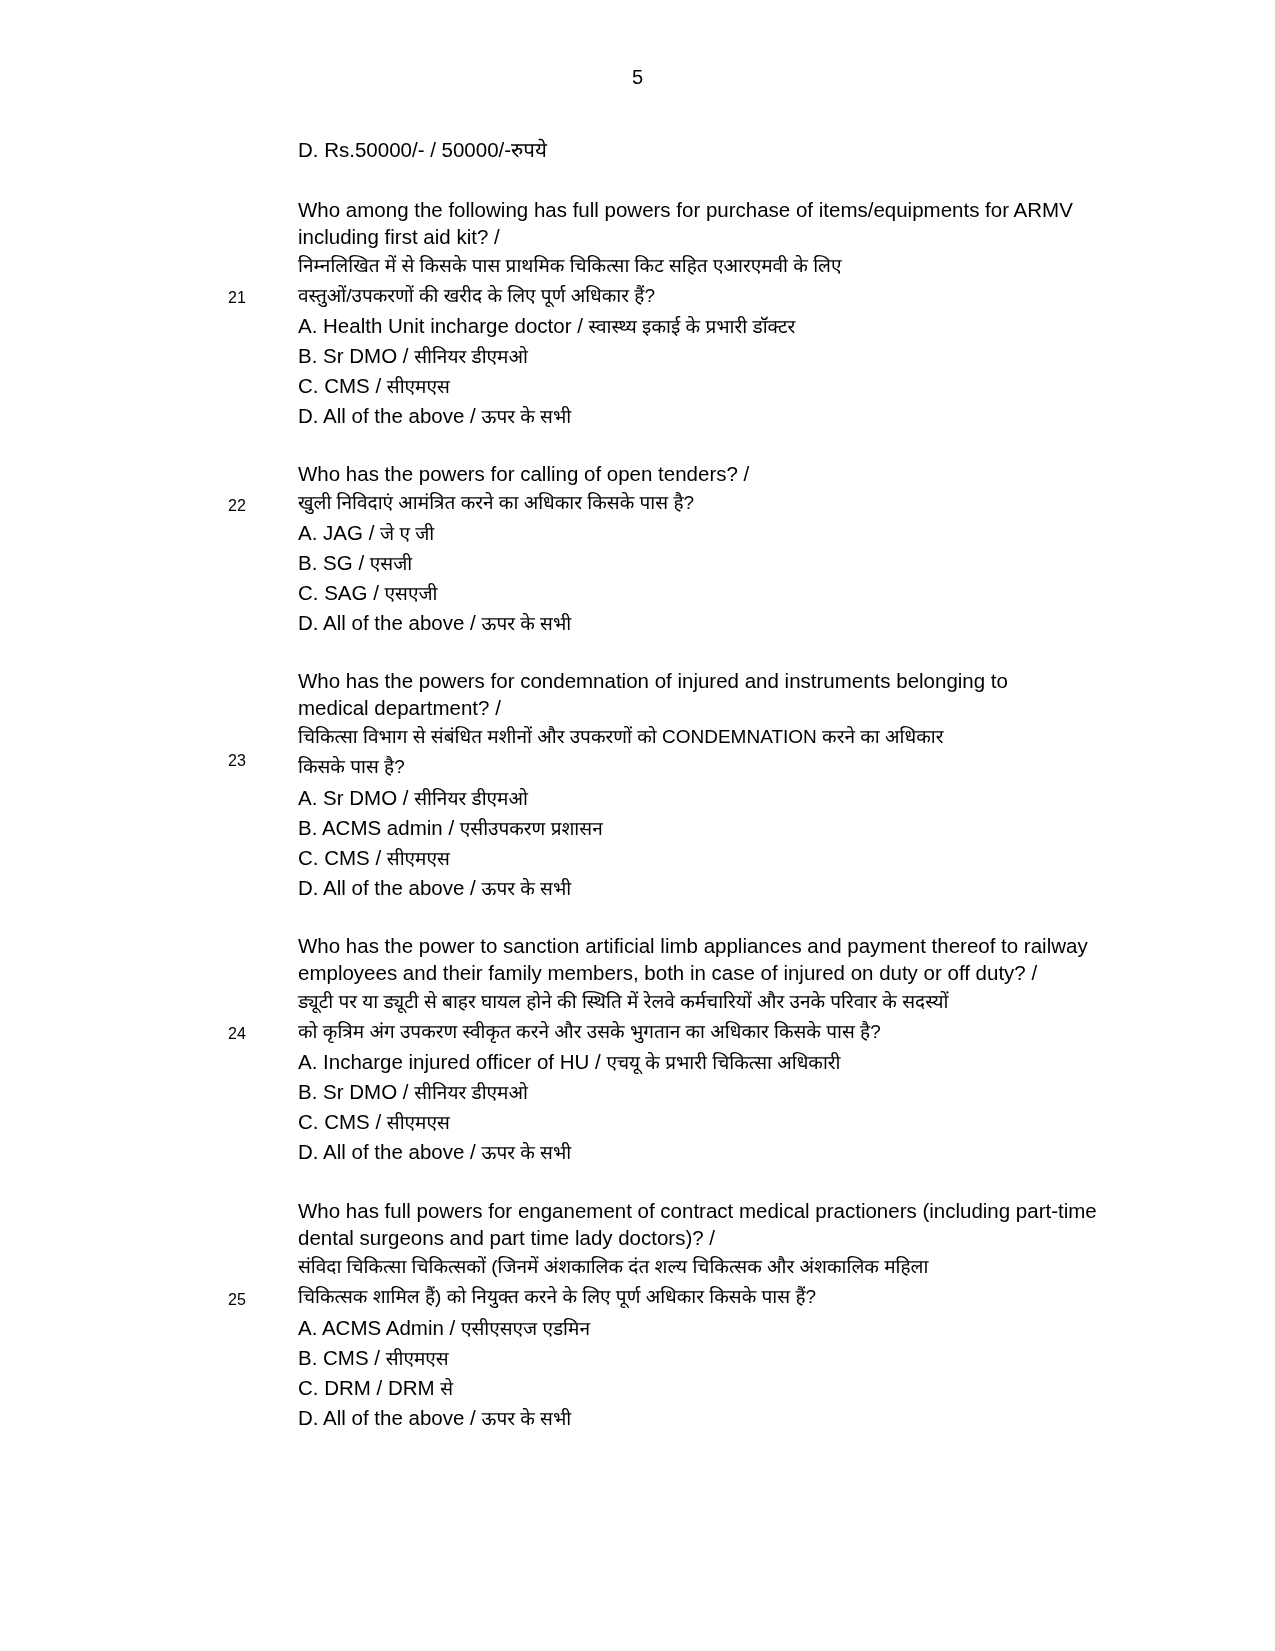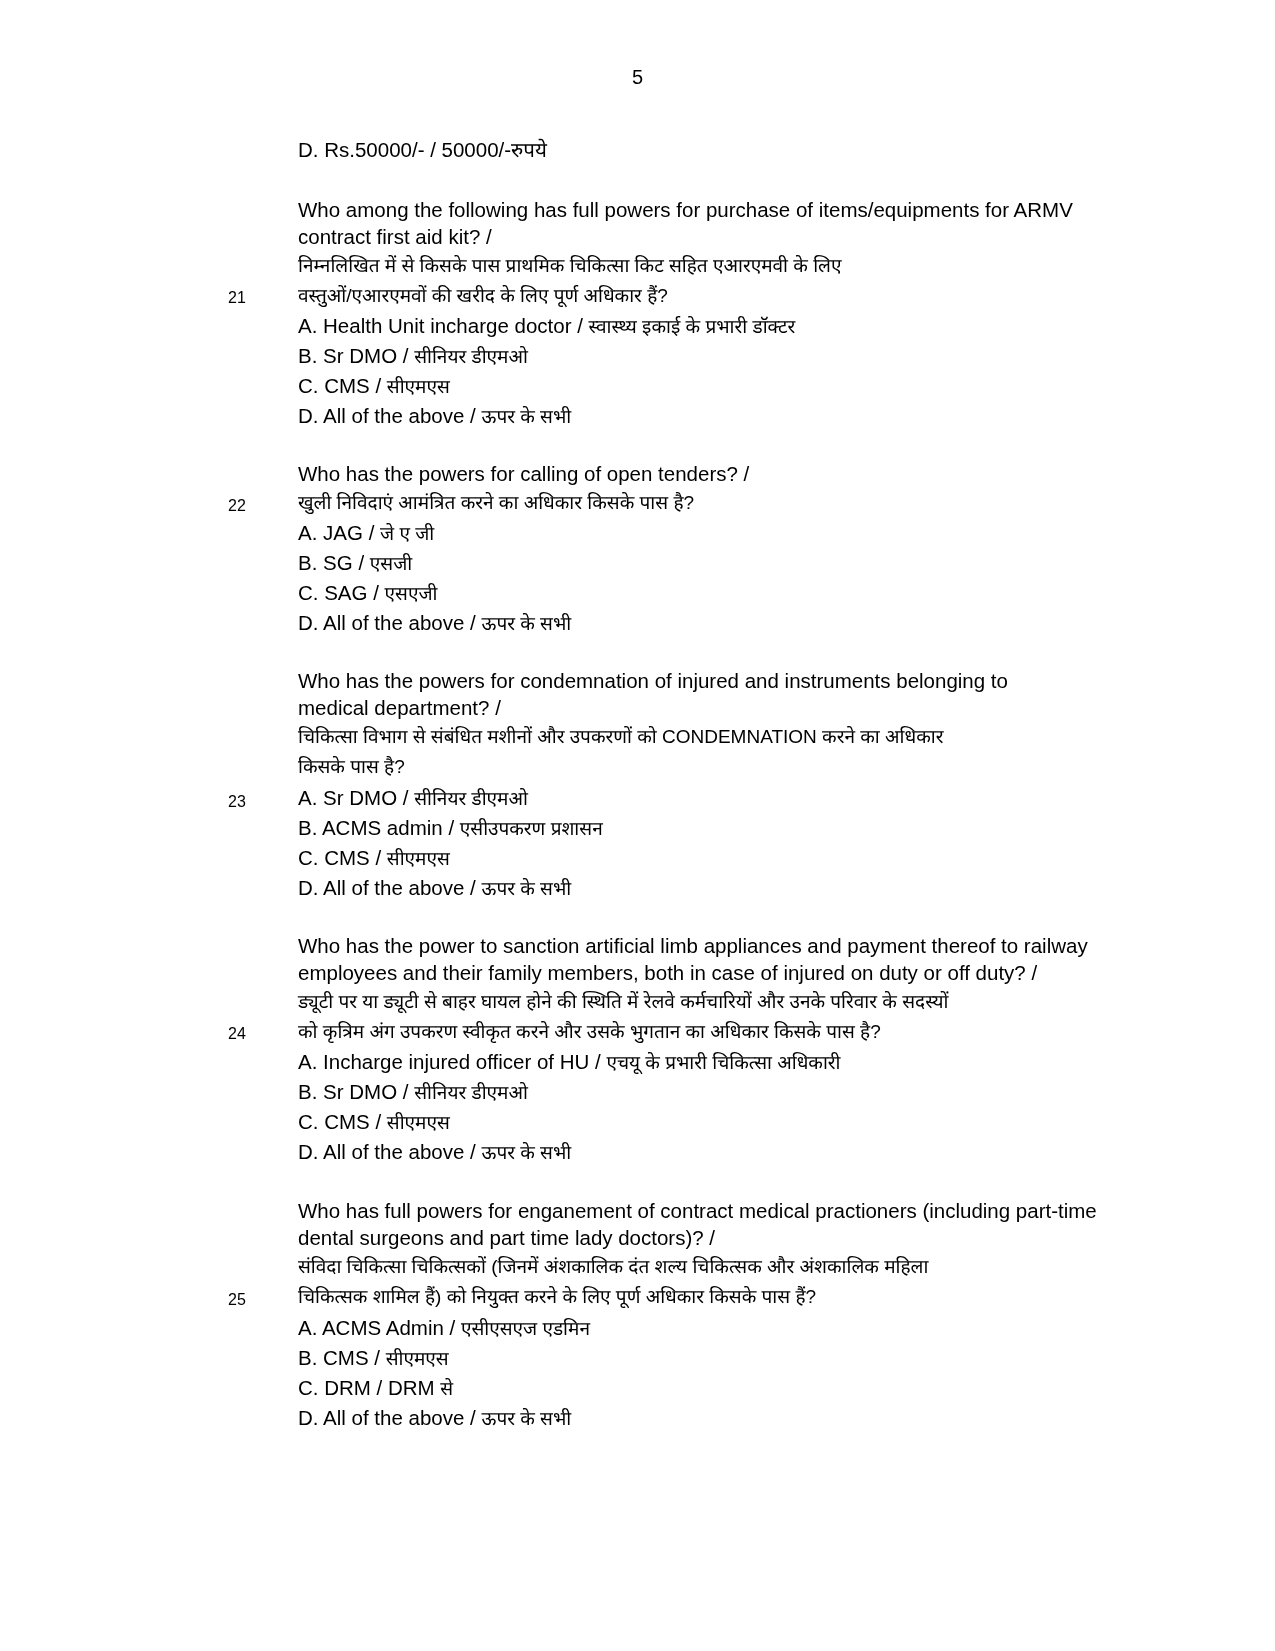--- a/index.html
+++ b/index.html
@@ -22,45 +22,45 @@
   </style>
 </head>
 <body>
 
 <div class="page-number">5</div>
 
 <div class="line" style="top:136px">D. Rs.50000/- / 50000/-रुपये</div>
 
 <section>
   <div class="line" style="top:196px">Who among the following has full powers for purchase of items/equipments for ARMV</div>
-  <div class="line" style="top:223px">contract first aid kit? /</div>
+  <div class="line" style="top:223px">including first aid kit? /</div>
   <div class="line" style="top:251px"><span class="hi">निम्नलिखित में से किसके पास प्राथमिक चिकित्सा किट सहित एआरएमवी के लिए</span></div>
   <div class="qnum" style="top:284px">21</div>
-  <div class="line" style="top:281px"><span class="hi">वस्तुओं/एआरएमवों की खरीद के लिए पूर्ण अधिकार हैं?</span></div>
+  <div class="line" style="top:281px"><span class="hi">वस्तुओं/उपकरणों की खरीद के लिए पूर्ण अधिकार हैं?</span></div>
   <div class="line" style="top:312px"><span>A. Health Unit incharge doctor / </span><span class="hi">स्वास्थ्य इकाई के प्रभारी डॉक्टर</span></div>
   <div class="line" style="top:342px"><span>B. Sr DMO / </span><span class="hi">सीनियर डीएमओ</span></div>
   <div class="line" style="top:372px"><span>C. CMS / </span><span class="hi">सीएमएस</span></div>
   <div class="line" style="top:402px"><span>D. All of the above / </span><span class="hi">ऊपर के सभी</span></div>
 </section>
 
 <section>
   <div class="line" style="top:460px">Who has the powers for calling of open tenders? /</div>
   <div class="qnum" style="top:492px">22</div>
   <div class="line" style="top:488px"><span class="hi">खुली निविदाएं आमंत्रित करने का अधिकार किसके पास है?</span></div>
   <div class="line" style="top:519px"><span>A. JAG / </span><span class="hi">जे ए जी</span></div>
   <div class="line" style="top:549px"><span>B. SG / </span><span class="hi">एसजी</span></div>
   <div class="line" style="top:579px"><span>C. SAG  / </span><span class="hi">एसएजी</span></div>
   <div class="line" style="top:609px"><span>D. All of the above / </span><span class="hi">ऊपर के सभी</span></div>
 </section>
 
 <section>
   <div class="line" style="top:667px">Who has the powers for condemnation of injured and instruments belonging to</div>
   <div class="line" style="top:694px">medical department? /</div>
   <div class="line" style="top:722px"><span class="hi">चिकित्सा विभाग से संबंधित मशीनों और उपकरणों को CONDEMNATION करने का अधिकार</span></div>
-  <div class="qnum" style="top:788px">23</div>
+  <div class="qnum" style="top:747px">23</div>
   <div class="line" style="top:752px"><span class="hi">किसके पास है?</span></div>
   <div class="line" style="top:784px"><span>A. Sr DMO / </span><span class="hi">सीनियर डीएमओ</span></div>
   <div class="line" style="top:814px"><span>B. ACMS admin / </span><span class="hi">एसीउपकरण प्रशासन</span></div>
   <div class="line" style="top:844px"><span>C. CMS / </span><span class="hi">सीएमएस</span></div>
   <div class="line" style="top:874px"><span>D. All of the above / </span><span class="hi">ऊपर के सभी</span></div>
 </section>
 
 <section>
   <div class="line" style="top:932px">Who has the power to sanction artificial limb appliances and payment thereof to railway</div>
   <div class="line" style="top:959px">employees and their family members, both in case of injured on duty or off duty? /</div>

